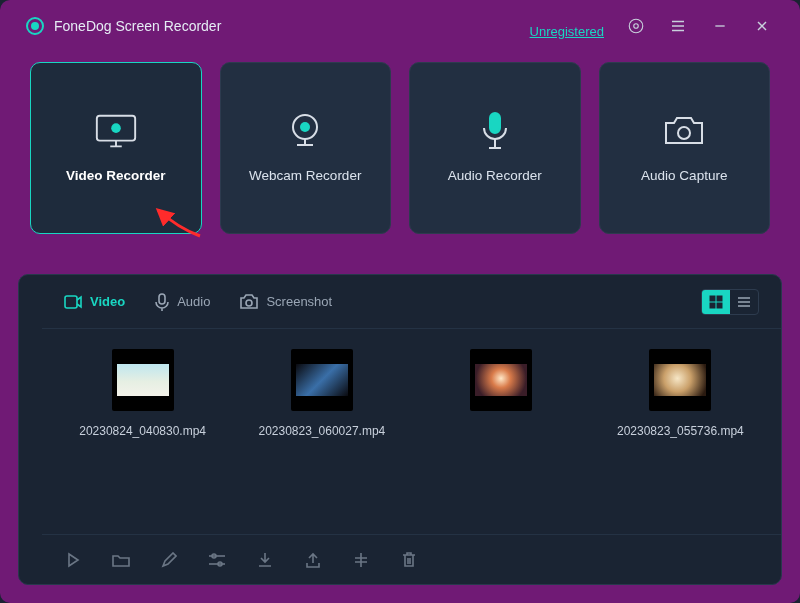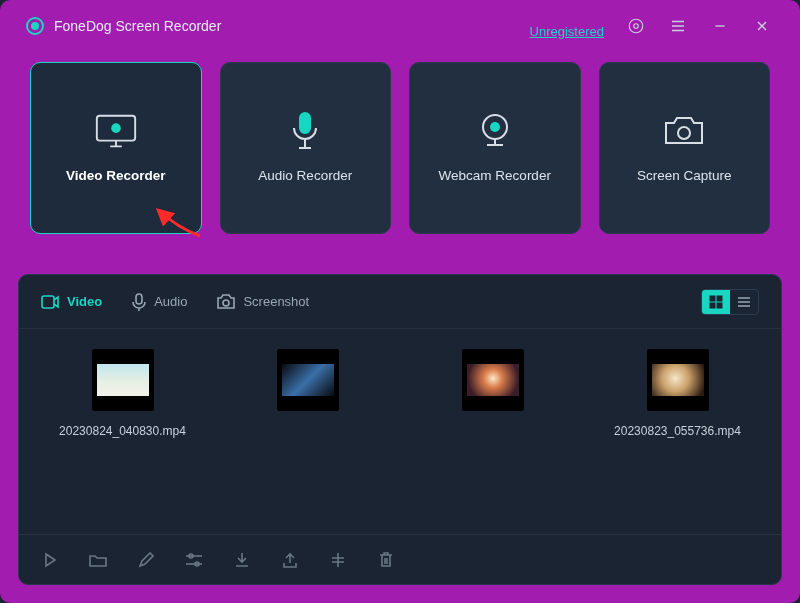--- a/index.html
+++ b/index.html
@@ -5,21 +5,21 @@
   * { box-sizing: border-box; margin: 0; padding: 0; }
   body {
     background: #1a2332;
     width: 800px;
     height: 603px;
     font-family: -apple-system, "Segoe UI", Arial, sans-serif;
     color: #c8d0dc;
     overflow: hidden;
     border-radius: 10px;
   }
-  .window { width: 100%; height: 100%; background: #a21caf; border-radius: 8px; display: flex; flex-direction: column; }
+  .window { width: 100%; height: 100%; background: #701a75; border-radius: 8px; display: flex; flex-direction: column; }
   
   .titlebar {
     height: 52px;
     display: flex; align-items: center;
     padding: 0 22px 0 26px;
     gap: 10px;
   }
   .logo {
     width: 18px; height: 18px; border-radius: 50%;
     border: 2px solid #19d6c2;
@@ -62,20 +62,21 @@
   }
   
   .history{
     margin:36px 18px 18px 18px;
     flex:1;
     background:#1a2433;
     border:1px solid #28384c;
     border-radius:10px;
     display:flex; flex-direction:column;
     position:relative;
+    padding-left:23px;
   }
   .history-tabs{
     height:54px; display:flex; align-items:center;
     padding:0 22px; gap:30px;
     border-bottom:1px solid #243244;
   }
   .htab{display:flex; align-items:center; gap:8px; font-size:13px; color:#9aa6b5; cursor:pointer;}
   .htab.active{color:#19d6c2; font-weight:600;}
   .view-toggle{
     margin-left:auto; display:flex; gap:0;
@@ -151,47 +152,47 @@
         <rect x="4" y="3" width="40" height="26" rx="3"></rect>
         <line x1="18" y1="35" x2="30" y2="35"></line>
             <line x1="24" y1="29" x2="24" y2="35"></line>
         <circle cx="24" cy="16" r="5" fill="#19d6c2" stroke="none"></circle>
       </svg>
     </span>
     <span class="mode-label">Video Recorder</span>
   </div>
   <div class="mode-card">
     <span class="mode-icon">
+      <svg width="40" height="40" viewBox="0 0 40 40" fill="none" stroke="#d8dee6" stroke-width="2">
+        <circle cx="20" cy="16" r="12"></circle>
+        <circle cx="20" cy="16" r="5" fill="#19d6c2" stroke="none"></circle>
+        <path d="M12 34 h16 M20 28 v6"></path>
+      </svg>
+    </span>
+    <span class="mode-label">Webcam Recorder</span>
+  </div>
+  <div class="mode-card">
+    <span class="mode-icon">
       <svg width="36" height="42" viewBox="0 0 36 42" fill="none" stroke="#d8dee6" stroke-width="2">
         <rect x="13" y="3" width="10" height="20" rx="5" fill="#19d6c2" stroke="#19d6c2"></rect>
         <path d="M7 18 a11 11 0 0 0 22 0"></path>
         <line x1="18" y1="29" x2="18" y2="38"></line>
             <line x1="12" y1="38" x2="24" y2="38"></line>
       </svg>
     </span>
     <span class="mode-label">Audio Recorder</span>
   </div>
   <div class="mode-card">
     <span class="mode-icon">
-      <svg width="40" height="40" viewBox="0 0 40 40" fill="none" stroke="#d8dee6" stroke-width="2">
-        <circle cx="20" cy="16" r="12"></circle>
-        <circle cx="20" cy="16" r="5" fill="#19d6c2" stroke="none"></circle>
-        <path d="M12 34 h16 M20 28 v6"></path>
-      </svg>
-    </span>
-    <span class="mode-label">Webcam Recorder</span>
-  </div>
-  <div class="mode-card">
-    <span class="mode-icon">
       <svg width="46" height="36" viewBox="0 0 46 36" fill="none" stroke="#d8dee6" stroke-width="2">
         <path d="M5 10 h8 l3-5 h14 l3 5 h8 v20 h-36 z"></path>
         <circle cx="23" cy="20" r="6"></circle>
       </svg>
     </span>
-    <span class="mode-label">Screen Capture</span>
+    <span class="mode-label">Audio Capture</span>
   </div>
 </div>
 
 <svg class="arrow" width="56" height="34">
   <defs>
         <marker id="ah" markerWidth="6" markerHeight="6" refX="5" refY="3" orient="auto">
           <path d="M0,0 L6,3 L0,6 z" fill="#ff2b2b"></path>
         </marker>
       </defs>
   <path d="M52 30 Q30 22 10 4" stroke="#ff2b2b" stroke-width="3" fill="none" marker-end="url(#ah)"></path>
@@ -243,20 +244,21 @@
     <div class="file">
       <div class="thumb">
             <div class="thumb-inner" style="background:linear-gradient(180deg,#bfe7ef 0%,#e6efe3 55%,#f3f2ea 100%);"></div>
           </div>
       <span class="fname">20230824_040830.mp4</span>
     </div>
     <div class="file">
       <div class="thumb">
             <div class="thumb-inner" style="background:linear-gradient(135deg,#0a0a0f 0%,#3a6fa8 50%,#0a0a0f 100%);"></div>
           </div>
+      <span class="fname">20230823_060027.mp4</span>
     </div>
     <div class="file">
       <div class="thumb">
             <div class="thumb-inner" style="background:radial-gradient(circle at 50% 45%,#ffe7c7 0%,#d97b4a 30%,#3a1d28 80%);"></div>
           </div>
     </div>
     <div class="file">
       <div class="thumb">
             <div class="thumb-inner" style="background:radial-gradient(circle at 45% 45%,#f6e6c6 0%,#caa06a 40%,#2a1a10 90%);"></div>
           </div>

